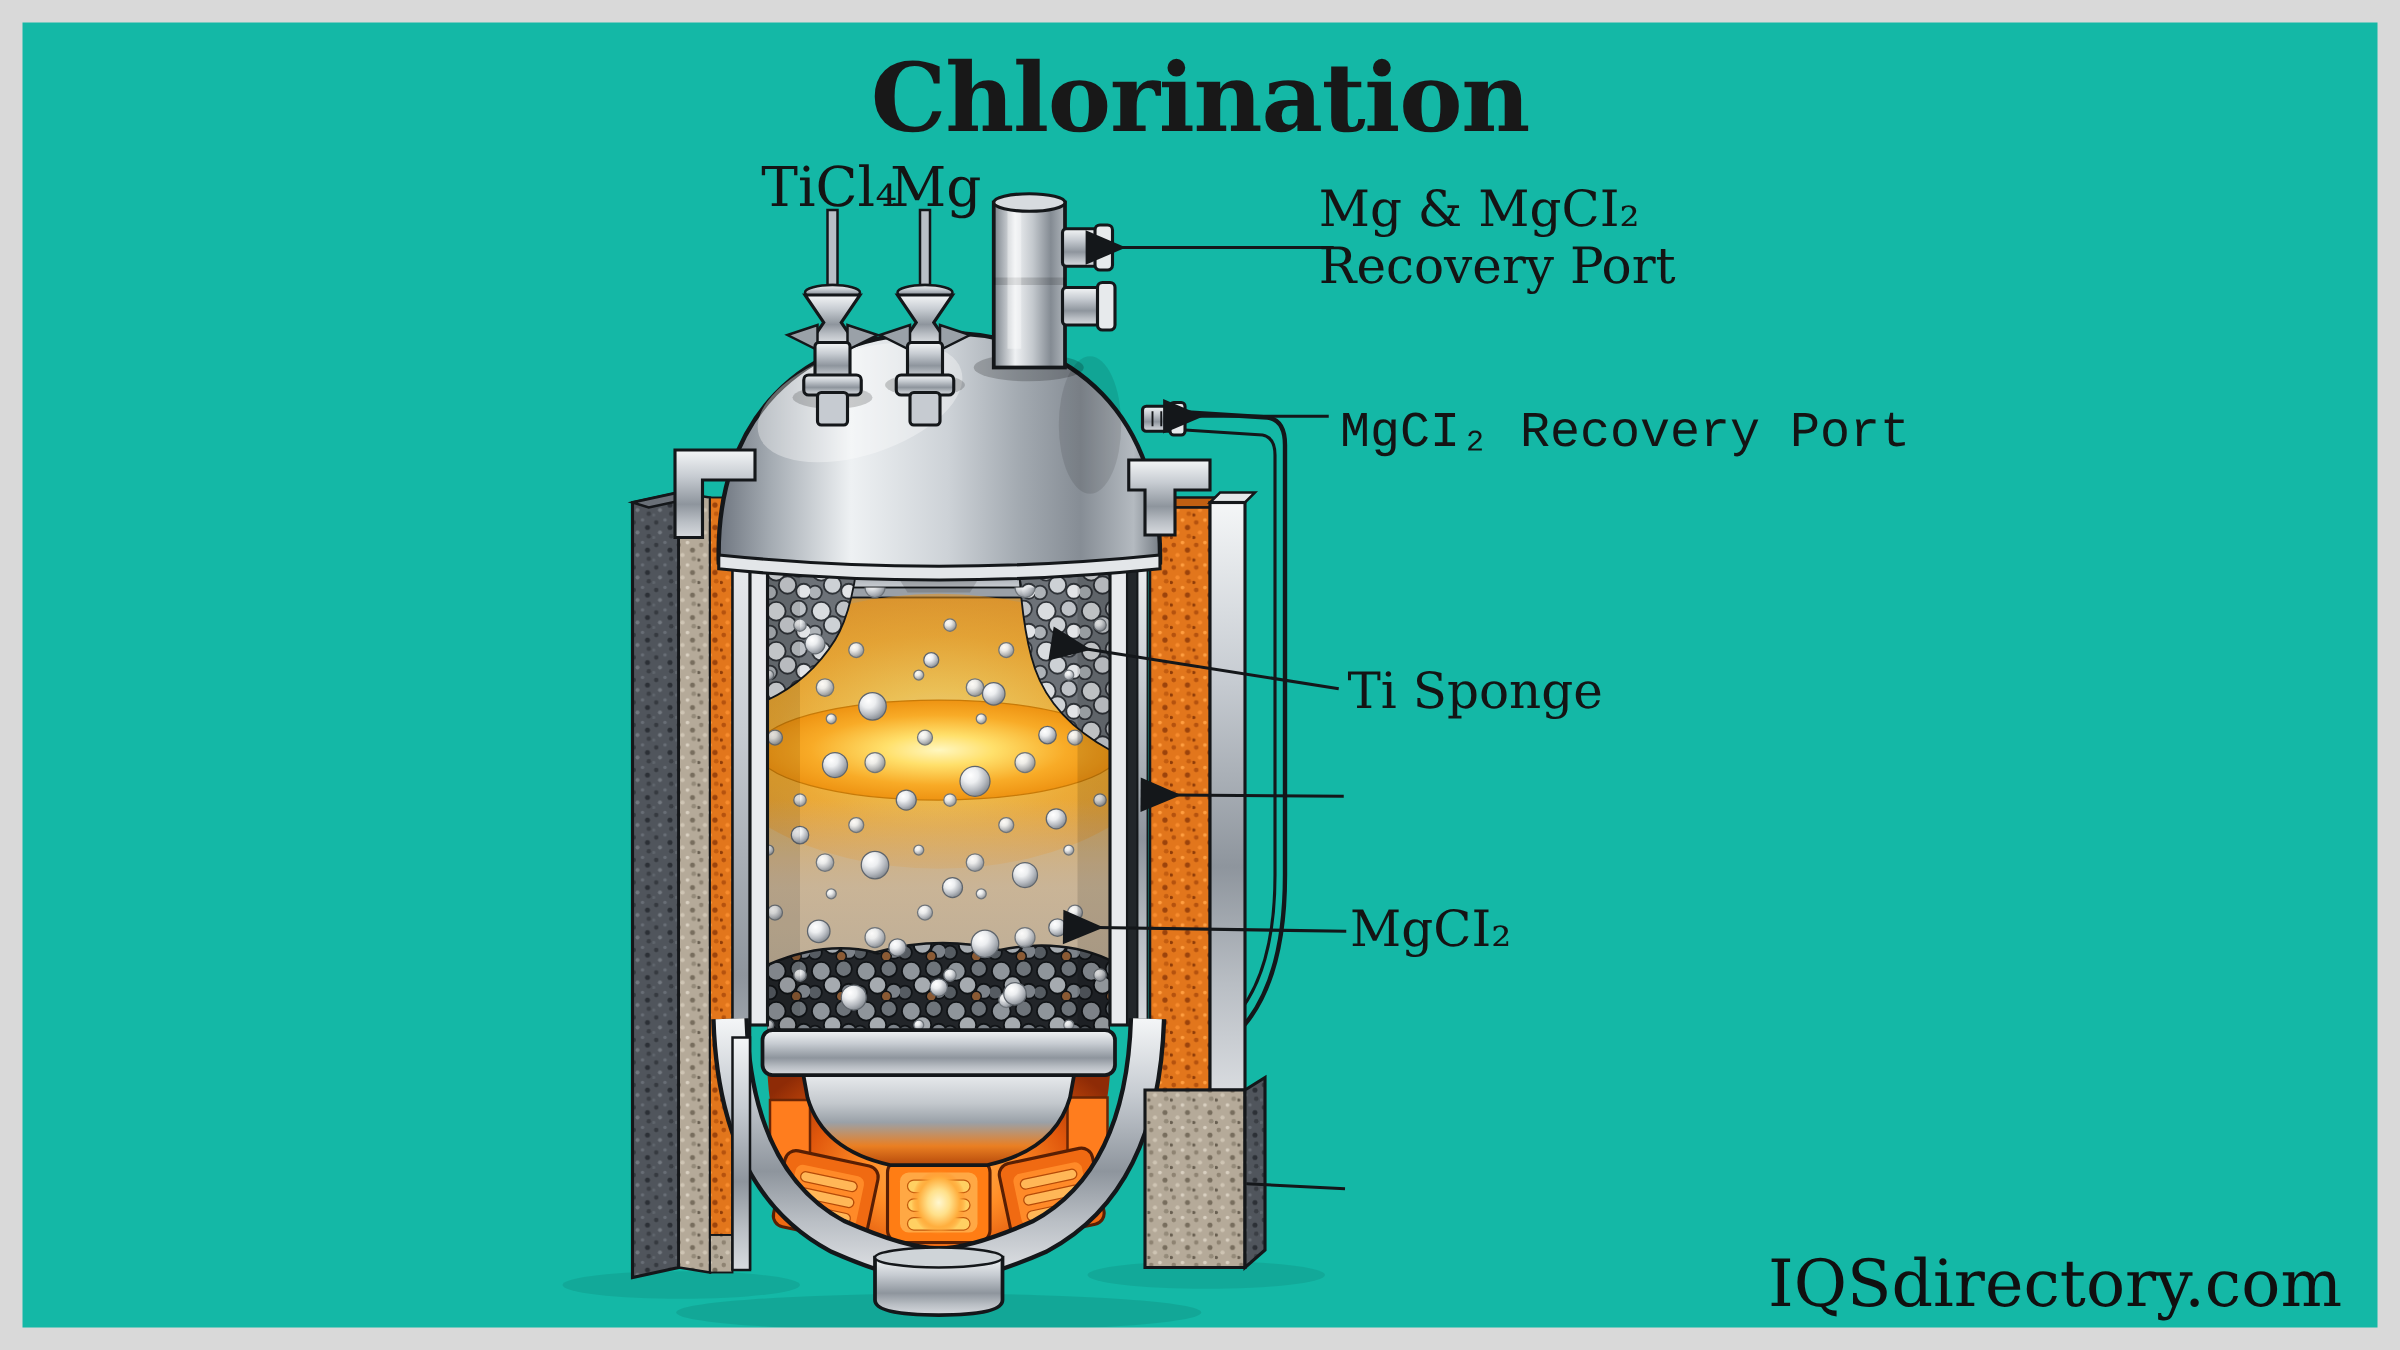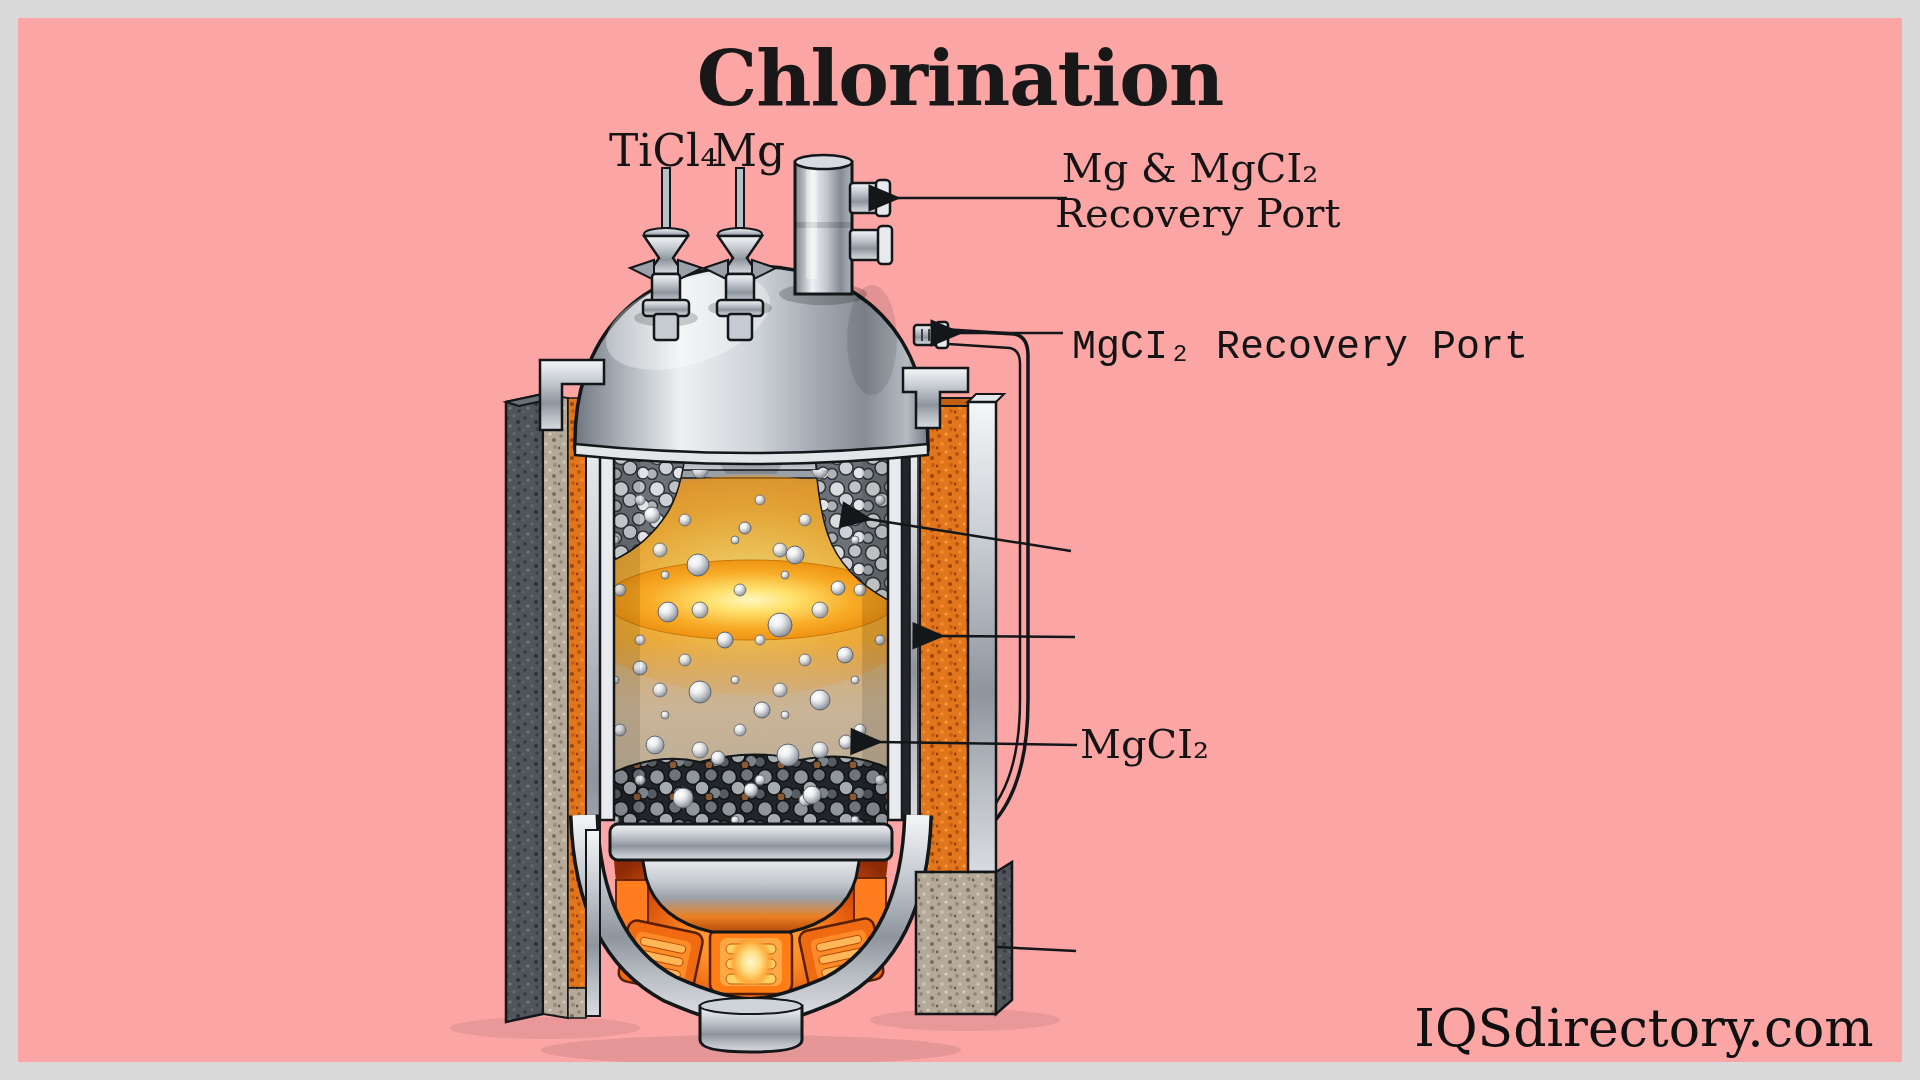--- a/index.html
+++ b/index.html
@@ -1,22 +1,22 @@
 <!DOCTYPE html>
 <html><head>
 <meta charset="utf-8">
 <style>
   html,body{margin:0;padding:0;background:#d9d9d9;}
-  .canvas{position:relative;width:1920px;height:1080px;background:#fca5a5;overflow:hidden;
+  .canvas{position:relative;width:1920px;height:1080px;background:#14b8a6;overflow:hidden;
           font-family:"DejaVu Serif","Liberation Serif",serif;color:#141414;}
   .frame{position:absolute;inset:0;border:18px solid #d9d9d9;pointer-events:none;z-index:50;}
   .title{position:absolute;top:34px;left:0;right:0;text-align:center;font-size:76px;font-weight:600;
          letter-spacing:-1px;color:#181818;}
   .lbl{position:absolute;font-size:40px;line-height:1.12;white-space:nowrap;color:#141414;}
-  .lbl.center{text-align:center;}
+  .lbl.center{}
   .inlet{font-size:44px;}
   .watermark{position:absolute;left:1380px;width:528px;top:998px;text-align:center;font-size:52px;color:#101010;}
   svg{position:absolute;left:0;top:0;}
 </style>
 </head>
 <body>
 
 <div class="canvas">
 
 <svg width="1920" height="1080" viewBox="0 0 1920 1080">
@@ -338,20 +338,21 @@
 <div class="lbl inlet" style="left:609px;top:126px;">TiCl₄</div>
 <div class="lbl inlet" style="left:712px;top:126px;text-align:right;">Mg</div>
 
 <div class="lbl center" style="left:1055px;top:146px;width:270px;">
   <div>Mg &amp; MgCI₂</div>
   <div>Recovery Port</div>
 </div>
 
 <div class="lbl" style="left:1072px;top:326px;font-family:Liberation Mono, monospace;">MgCI₂ Recovery Port</div>
 
+<div class="lbl" style="left:1078px;top:531px;">Ti Sponge</div>
 
 
 <div class="lbl" style="left:1080px;top:722px;">MgCI₂</div>
 
 
 <div class="watermark">IQSdirectory.com</div>
 
 <div class="frame"></div>
 </div>
 

